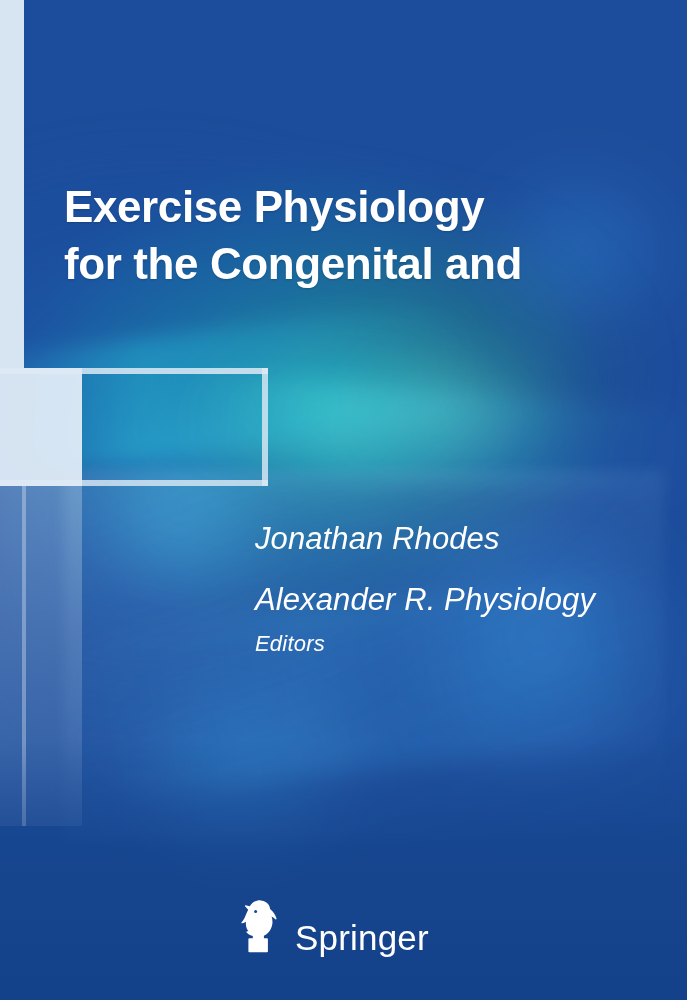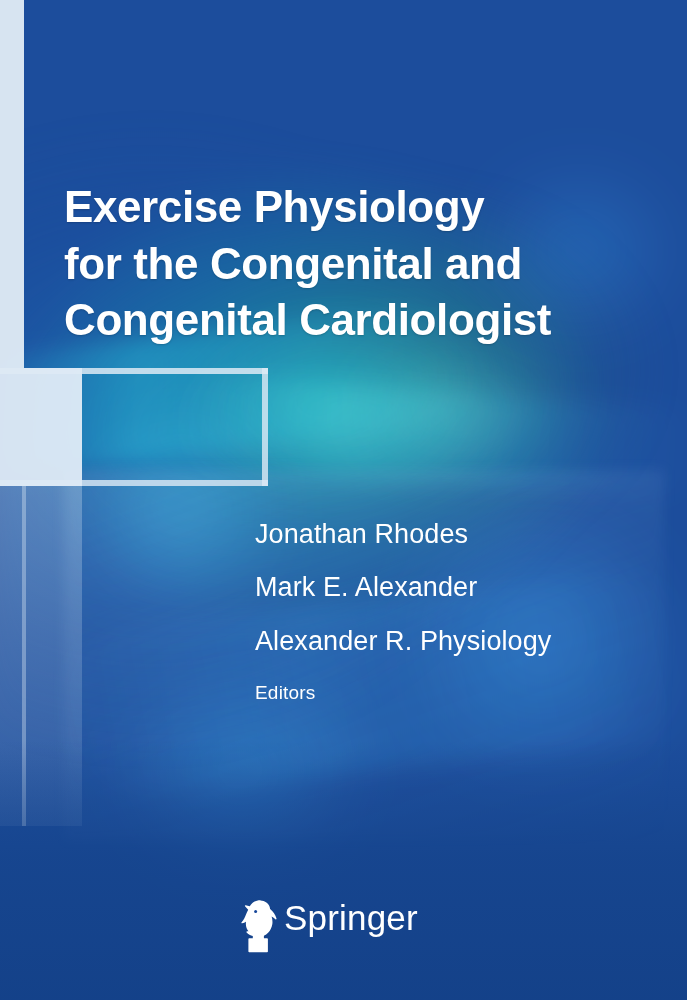--- a/index.html
+++ b/index.html
@@ -143,39 +143,40 @@
   .title .line { display: block; white-space: nowrap; }
 
   .editors {
     position: absolute;
     left: 255px;
     top: 508px;
     width: 420px;
     color: #ffffff;
   }
   .editor {
-    font-size: 27px;
+    font-size: 31px;
     line-height: 1.98;
     font-weight: 400;
     letter-spacing: 0.1px;
+    font-style: italic;
   }
   .editors-role {
-    margin-top: 14px;
-    font-size: 19px;
+    font-size: 22px;
+    font-style: italic;
     letter-spacing: 0.2px;
   }
 
   
   .logo {
     position: absolute;
     left: 237px;
     bottom: 42px;
     display: flex;
-    align-items: flex-start;
-    gap: 1px;
+    align-items: flex-end;
+    gap: 12px;
   }
   .logo-mark {
     width: 46px;
     height: 60px;
     flex: none;
   }
   .logo-text {
     color: #ffffff;
     font-size: 35px;
     font-weight: 400;
@@ -209,26 +210,24 @@
   <div class="band band-wide2"></div>
   <div class="band band-vert"></div>
   <div class="band band-bottom"></div>
   <div class="band band-thin-left"></div>
 
   <div class="bottom-fade"></div>
 
   <h1 class="title">
     <span class="line">Exercise Physiology</span>
     <span class="line">for the Congenital and</span>
-    <span class="line">Congenital Cardiologist</span>
   </h1>
 
   <div class="editors">
     <div class="editor">Jonathan Rhodes</div>
-    <div class="editor">Mark E. Alexander</div>
     <div class="editor">Alexander R. Physiology</div>
     <div class="editors-role">Editors</div>
   </div>
 
   <div class="logo">
     <span class="logo-mark">
       <svg viewBox="0 0 46 60" width="46" height="60" aria-hidden="true">
         <g fill="#ffffff">
           <path d="M23.5 2.2c-3.4 0-6.2 1.1-8.1 2.7-1.3 1.1-2.1 2.3-2.6 3.4l-4.1-1.1c-.6-.2-1.1.5-.7 1l3.2 3.6c-.9 1.6-1.6 3.3-2.3 5-1.1 2.7-2.2 5.3-4.3 7.4-.5.5-.1 1.2.5 1.1 1.5-.3 2.8-.9 3.9-1.6-.2 1.6-.2 3.3.2 5 .4 1.8 1.3 3.3 2.3 4.6h-1.4c-.6 0-.9.7-.5 1.1 1.7 1.8 3.9 3 6.2 3.6v2.3h-3.6c-.5 0-.8.4-.8.8v12.4c0 .5.4.8.8.8h17.9c.5 0 .8-.4.8-.8V41.1c0-.5-.4-.8-.8-.8h-3.2v-2.6c1.6-.7 3-1.7 4.2-2.9 2.3-2.3 3.7-5.3 4.2-8.5.4-2.7.1-5.3-.7-7.7 1.4.6 2.7 1.5 3.8 2.7.5.5 1.3 0 1.1-.7-1.1-3.8-3.4-7.1-6.4-9.5-.2-2.6-1.6-5-3.7-6.5-1.7-1.3-3.8-2-5.9-2z"></path>
         </g>

